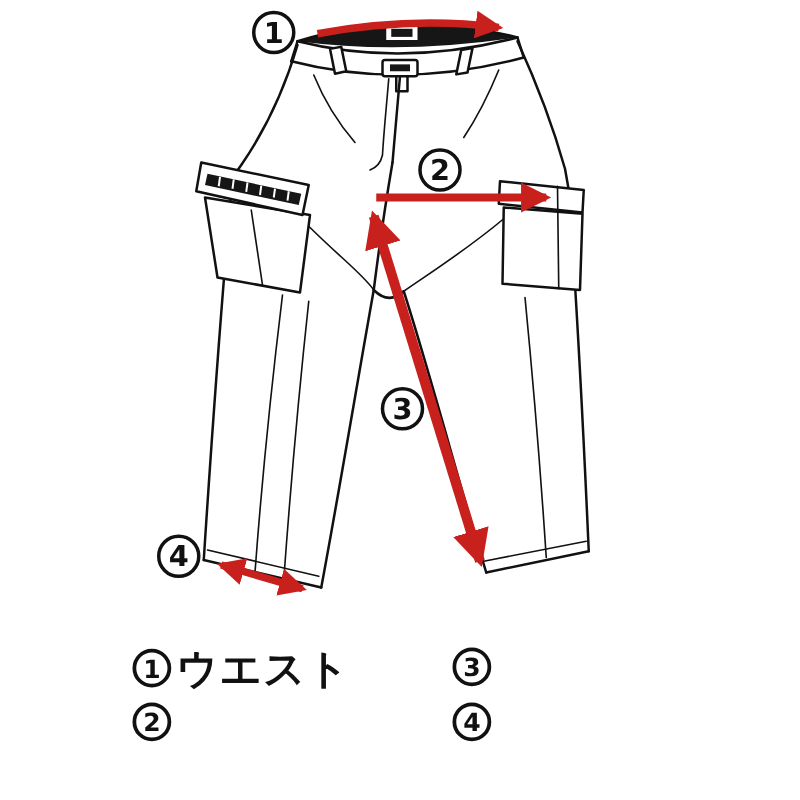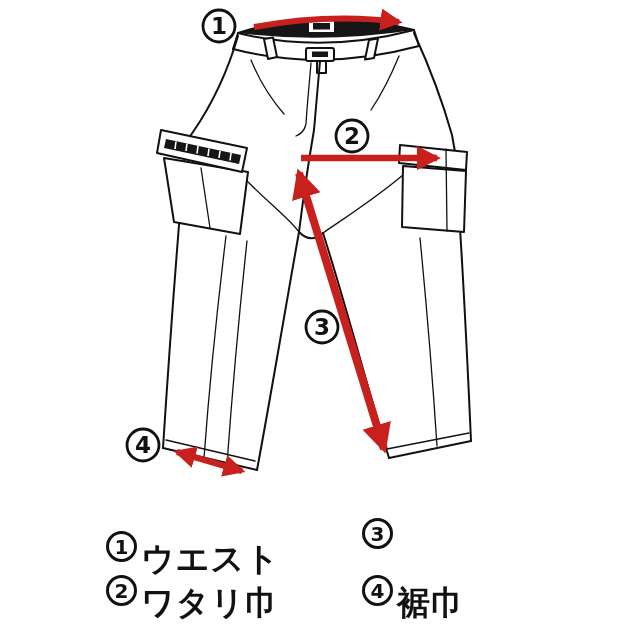--- a/index.html
+++ b/index.html
@@ -61,21 +61,20 @@
     color: #111111;
     flex: 0 0 auto;
   }
   .ltext {
     font-size: 33px;
     font-weight: bold;
     color: #111111;
     letter-spacing: 1px;
     white-space: nowrap;
     line-height: 1;
-    margin-top: 24px;
   }
 </style>
 </head>
 <body>
 
 <div class="stage">
 
   <svg class="diagram" width="640" height="506" viewBox="0 0 640 506">
     <defs>
       <marker id="ah" markerUnits="strokeWidth" markerWidth="4" markerHeight="3.8" refX="3.1" refY="1.85" orient="auto-start-reverse">
@@ -177,21 +176,19 @@
   <div class="legend">
     <div class="legend-item" style="left:106px; top:12px;">
       <span class="circ">1</span>
       <span class="ltext">ウエスト</span>
     </div>
     <div class="legend-item" style="left:362px; top:12px;">
       <span class="circ">3</span>
     </div>
     <div class="legend-item" style="left:106px; top:56px;">
       <span class="circ">2</span>
-      <span class="ltext">ワタリ巾</span>
     </div>
     <div class="legend-item" style="left:362px; top:56px;">
       <span class="circ">4</span>
-      <span class="ltext">裾巾</span>
     </div>
   </div>
 
 </div>
 
 </body></html>

